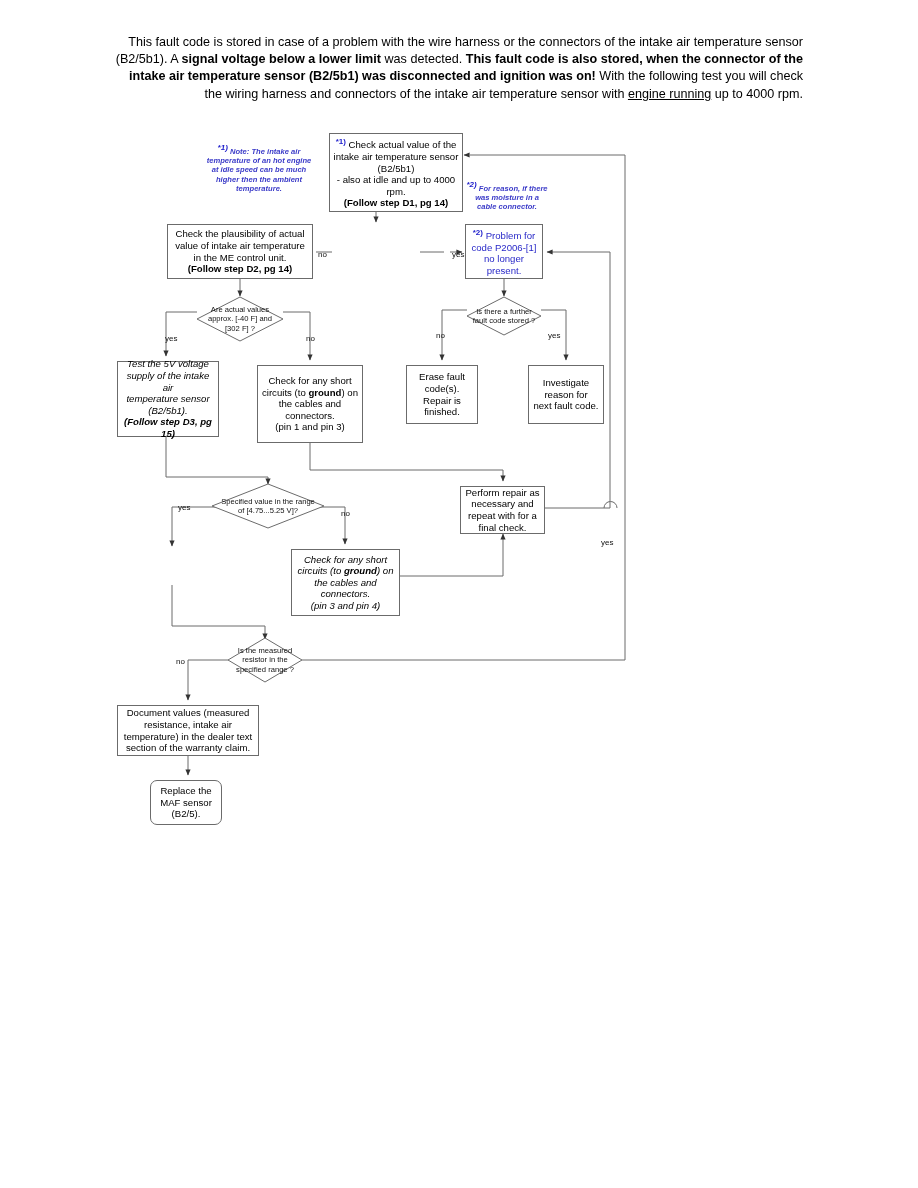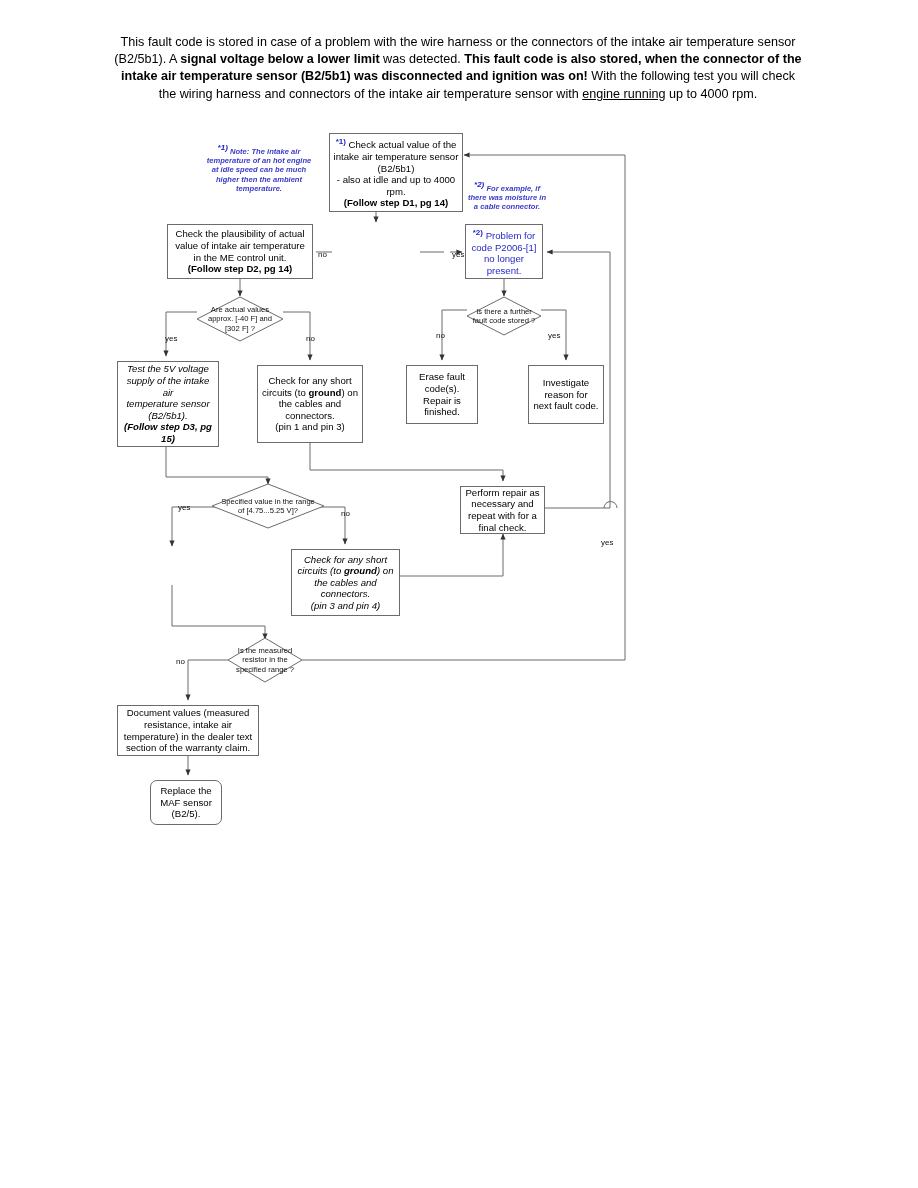--- a/index.html
+++ b/index.html
@@ -3,21 +3,21 @@
 <meta charset="utf-8">
 <style>
   html,body{margin:0;padding:0;background:#ffffff;}
   body{
     width:918px;height:1188px;position:relative;overflow:hidden;
     font-family:"Liberation Sans", sans-serif;color:#000;
   }
   
   #intro{
     position:absolute;left:113px;top:34px;width:690px;
-    font-size:12.6px;line-height:17.2px;text-align:center;
+    font-size:12.6px;line-height:17.2px;text-align:right;
   }
   #intro b{font-weight:bold;}
   #intro u{text-decoration:underline;}
 
   
   #chart{position:absolute;left:0;top:0;width:918px;height:1188px;}
   #wires{position:absolute;left:0;top:0;width:918px;height:1188px;}
 
   .node{
     position:absolute;box-sizing:border-box;
@@ -133,21 +133,21 @@
 
   <div class="node" style="left:465px;top:224px;width:78px;height:55px;justify-content:center;">
     <div class="inner">
         <div><span class="sup">*2)</span><span class="blue"> Problem for</span></div>
         <div><span class="blue">code P2006-[1]</span></div>
         <div><span class="blue">no longer</span></div>
         <div><span class="blue">present.</span></div>
       </div>
   </div>
 
-  <div class="node" style="left:117px;top:361px;width:102px;height:86px;">
+  <div class="node" style="left:117px;top:361px;width:102px;height:76px;">
     <div class="inner">
         <div><i>Test the 5V voltage</i></div>
         <div><i>supply of the intake air</i></div>
         <div><i>temperature sensor</i></div>
         <div><i>(B2/5b1).</i></div>
         <div><b><i>(Follow step D3, pg</i></b></div>
         <div><b><i>15)</i></b></div>
       </div>
   </div>
 
@@ -252,21 +252,21 @@
       </div>
   </div>
 
   <div class="note" style="left:206px;top:143px;width:106px;">
     <span class="sup">*1)</span>
     <span>Note: The intake air temperature of an hot engine at idle speed can be much higher then the ambient temperature.</span>
   </div>
 
   <div class="note" style="left:466px;top:180px;width:82px;">
     <span class="sup">*2)</span>
-    <span>For example, if there was moisture in a cable connector.</span>
+    <span>For reason, if there was moisture in a cable connector.</span>
   </div>
 
   <div id="edge-labels">
       <div class="elabel" style="left: 318px; top: 250px;">no</div>
       <div class="elabel" style="left: 452px; top: 250px;">yes</div>
       <div class="elabel" style="left: 165px; top: 334px;">yes</div>
       <div class="elabel" style="left: 306px; top: 334px;">no</div>
       <div class="elabel" style="left: 436px; top: 331px;">no</div>
       <div class="elabel" style="left: 548px; top: 331px;">yes</div>
       <div class="elabel" style="left: 178px; top: 503px;">yes</div>

